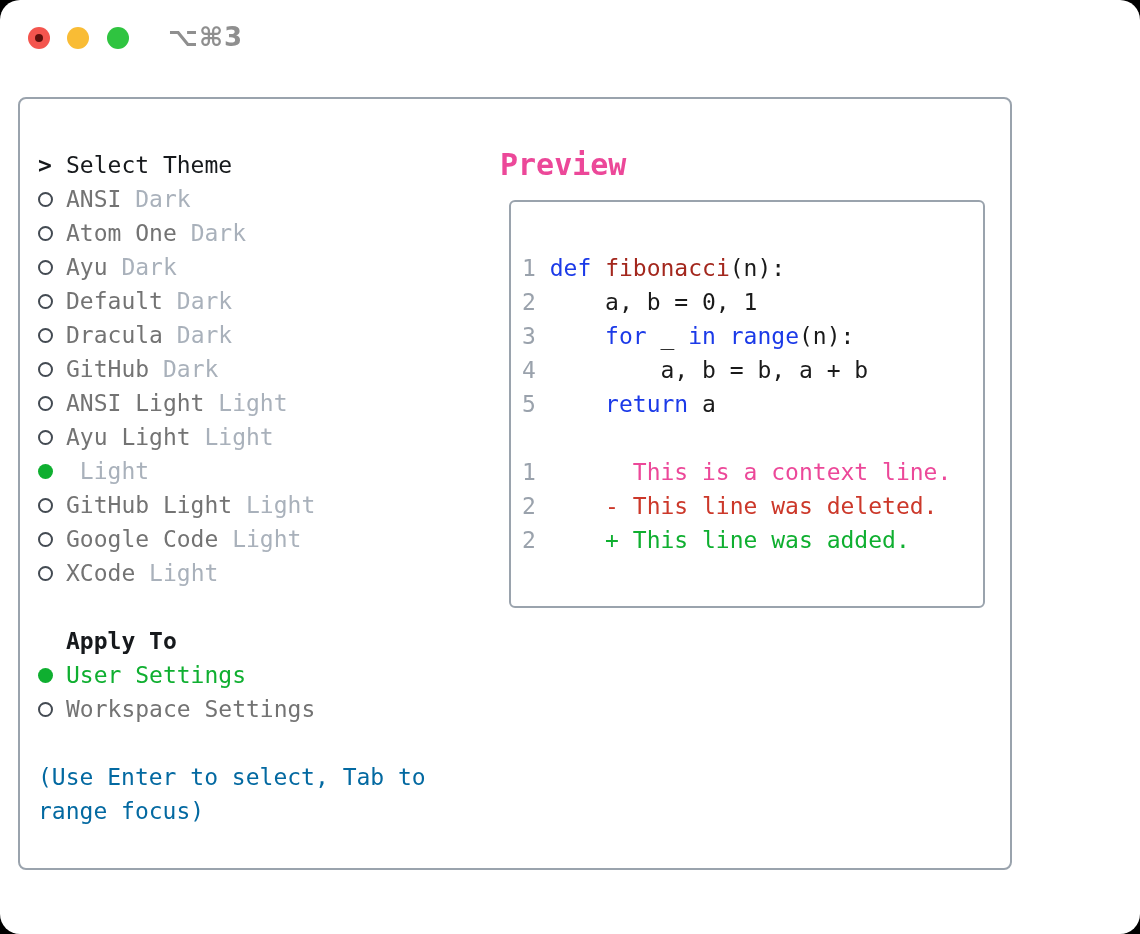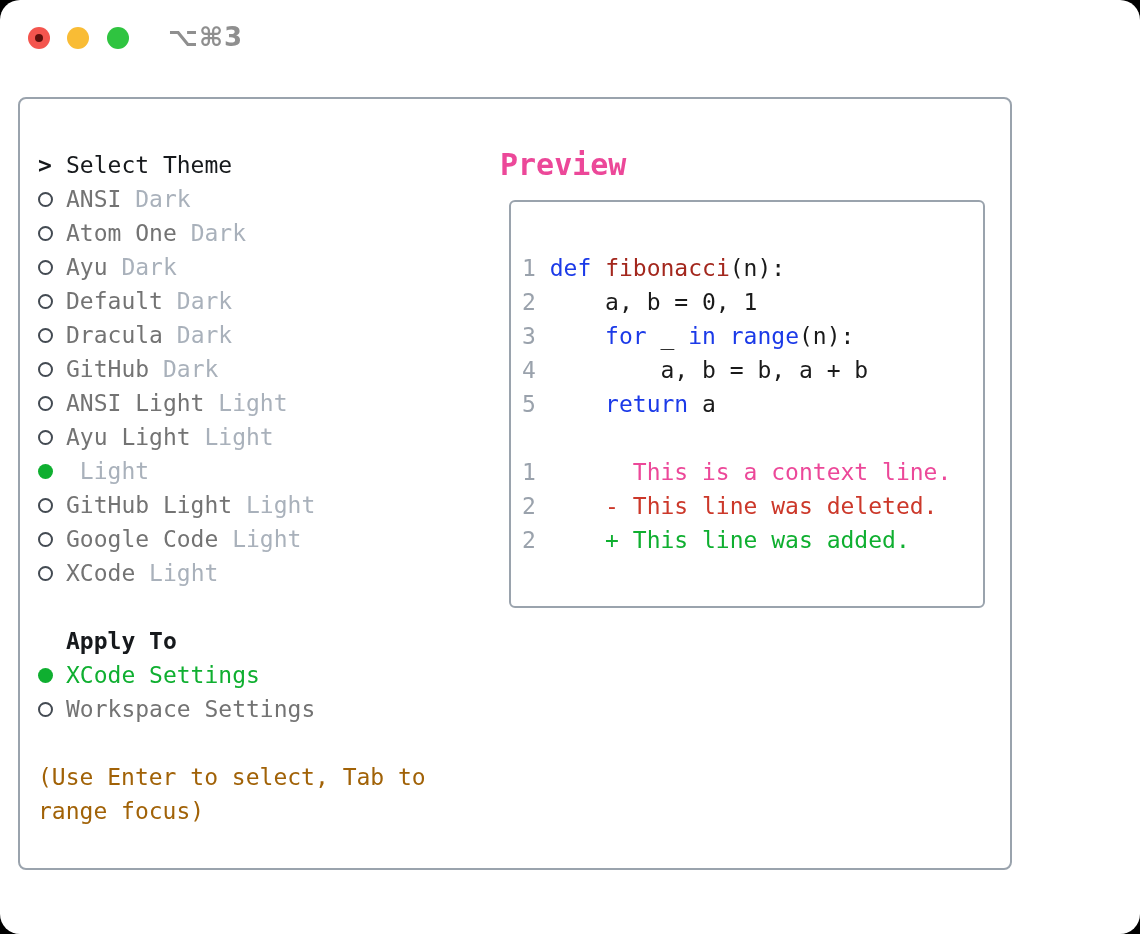--- a/index.html
+++ b/index.html
@@ -60,21 +60,21 @@
     flex: none; box-sizing: border-box;
     width: 15px; height: 15px; border-radius: 50%;
     margin-right: 13px;
   }
   .radio-off { border: 2px solid #434a52; background: transparent; }
   .radio-on  { border: none; background: #0faf30; }
   .hdr { font-weight: normal; color: #16191c; }
   .opt-name { color: #737373; }
   .option.selected .opt-name { color: #0faf30; }
   .variant { color: #a9b1bb; }
-  .help-row { color: #a16207; }
+  .help-row { color: #0369a1; }
   .spacer { height: 34px; }
   
   .preview-title {
     position: absolute; left: 480px; top: 49px;
     height: 34px; line-height: 34px;
     font-size: 30px; font-weight: bold; color: #ec4899;
   }
   .preview-box {
     position: absolute; left: 489px; top: 101px;
     width: 476px; height: 408px;
@@ -129,21 +129,21 @@
           <div class="row option"><span class="bullet radio-off"></span><span class="opt-name">XCode</span><span class="variant"> Light</span></div>
         </div>
 
       <div class="spacer"></div>
 
       <div class="row">
         <span class="bullet-slot"></span><span class="hdr" style="font-weight:bold">Apply To</span>
       </div>
 
       <div>
-          <div class="row option selected"><span class="bullet radio-on"></span><span class="opt-name">XCode Settings</span></div>
+          <div class="row option selected"><span class="bullet radio-on"></span><span class="opt-name">User Settings</span></div>
           <div class="row option"><span class="bullet radio-off"></span><span class="opt-name">Workspace Settings</span></div>
         </div>
 
       <div class="spacer"></div>
 
       <div>
           <div class="row help-row">(Use Enter to select, Tab to</div>
           <div class="row help-row">range focus)</div>
         </div>
     </div>

